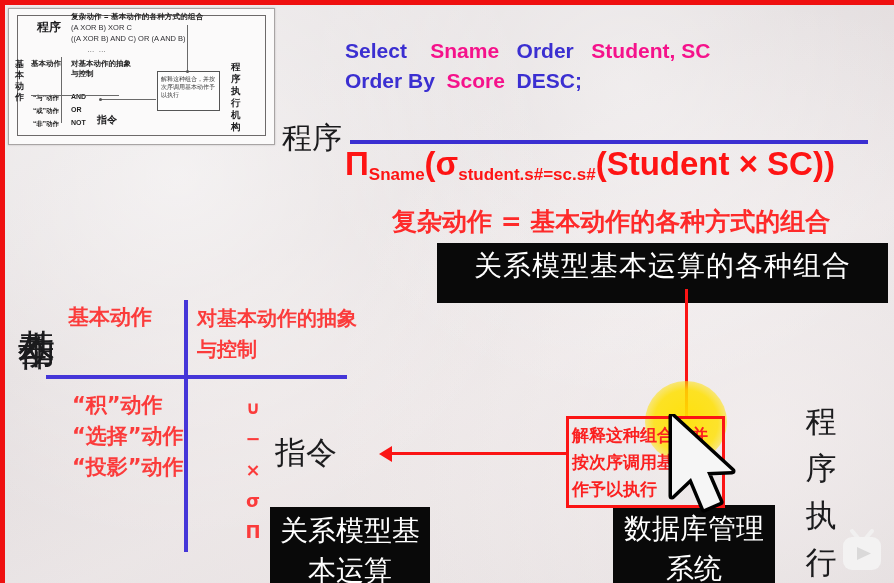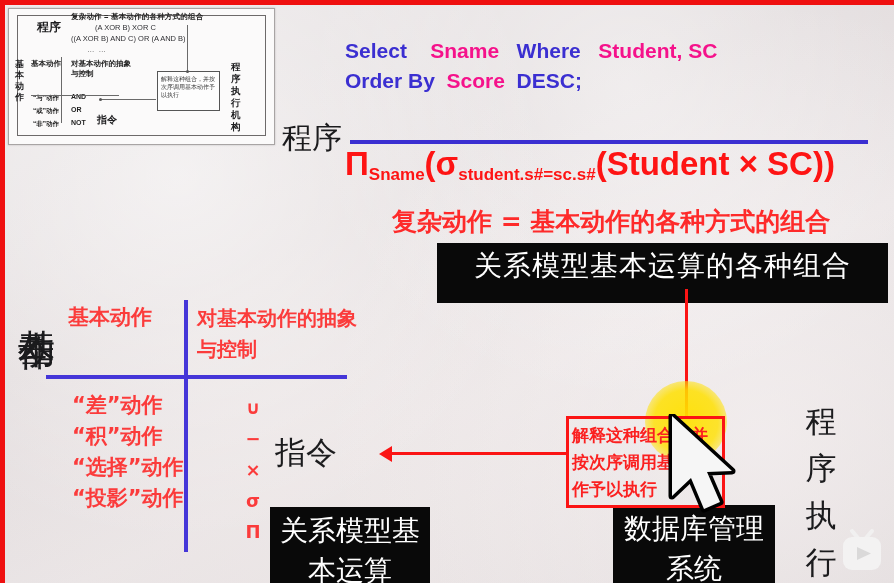--- a/index.html
+++ b/index.html
@@ -26,21 +26,21 @@
   
   .inset{
     position:absolute;left:8px;top:8px;width:265px;height:135px;
     background:#fbfafa;border:1px solid #a8a4a4;
     box-shadow:0 0 2px rgba(0,0,0,.2);
   }
   .inset .ibox{position:absolute;left:8px;top:6px;right:8px;bottom:8px;border:1px solid #6d6a6a;}
   .ins-t{position:absolute;color:#2f2f33;font-family:"Liberation Sans",sans-serif;}
   .ins-title{left:62px;top:3px;font-size:7.5px;font-weight:bold;letter-spacing:.2px;color:#222;}
   .ins-prog{left:28px;top:10px;font-size:12px;font-weight:bold;color:#1d1d1f;}
-  .ins-l1{left:62px;top:14px;font-size:7.5px;color:#2f2f33;margin-left:24px;}
+  .ins-l1{left:62px;top:14px;font-size:7.5px;color:#2f2f33;}
   .ins-l2{left:62px;top:25px;font-size:7.5px;color:#2f2f33;}
   .ins-l3{left:78px;top:36px;font-size:7.5px;color:#555;letter-spacing:1px;}
   .ins-vert{left:6px;top:50px;width:12px;font-size:9px;font-weight:bold;line-height:11px;color:#1d1d1f;}
   .ins-c1h{left:22px;top:50px;font-size:7.5px;font-weight:bold;color:#222;}
   .ins-c2h{left:62px;top:50px;font-size:7.5px;font-weight:bold;color:#222;width:60px;line-height:10px;}
   .ins-op{left:24px;font-size:6.5px;font-weight:bold;color:#222;}
   .ins-kw{left:62px;font-size:7px;font-weight:bold;color:#222;font-family:"Liberation Sans",sans-serif;}
   .ins-instr{left:88px;top:104px;font-size:10px;font-weight:bold;color:#1d1d1f;}
   .ins-right{left:222px;top:52px;font-size:9.5px;font-weight:bold;line-height:12px;color:#1d1d1f;width:14px;}
   .ins-expl{
@@ -188,21 +188,21 @@
     <div class="ins-line ins-arrow"></div>
     <div class="ins-dot" style="left:90px;top:89px"></div>
     <div class="ins-dot" style="left:177px;top:61px"></div>
   </div>
 
 
   <div class="sqlbox">
     <div class="sql-line">
       <span class="kw">Select</span>&nbsp;&nbsp;&nbsp;
       <span class="id">Sname</span>&nbsp;&nbsp;
-      <span class="kw">Where</span>&nbsp;&nbsp;
+      <span class="kw">Order</span>&nbsp;&nbsp;
       <span class="id">Student, SC</span>
     </div>
     <div class="sql-line">
       <span class="kw">Order By</span>&nbsp;
       <span class="id">Score</span>&nbsp;
       <span class="kw">DESC</span><span class="kw">;</span>
     </div>
   </div>
 
   <div class="prog-lbl">程序</div>
@@ -216,21 +216,20 @@
 
   <div class="blackbar">关系模型基本运算的各种组合</div>
 
   <div class="vlabel">基本动作</div>
   <div class="col-h1">基本动作</div>
   <div class="col-h2">对基本动作的抽象与控制</div>
   <div class="cross-v"></div>
   <div class="cross-h"></div>
 
   <div class="acts">
-    <div>“差”动作</div>
     <div>“积”动作</div>
     <div>“选择”动作</div>
     <div>“投影”动作</div>
   </div>
 
   <div class="ops">
     <div>∪</div>
     <div>−</div>
     <div>×</div>
     <div>σ</div>

